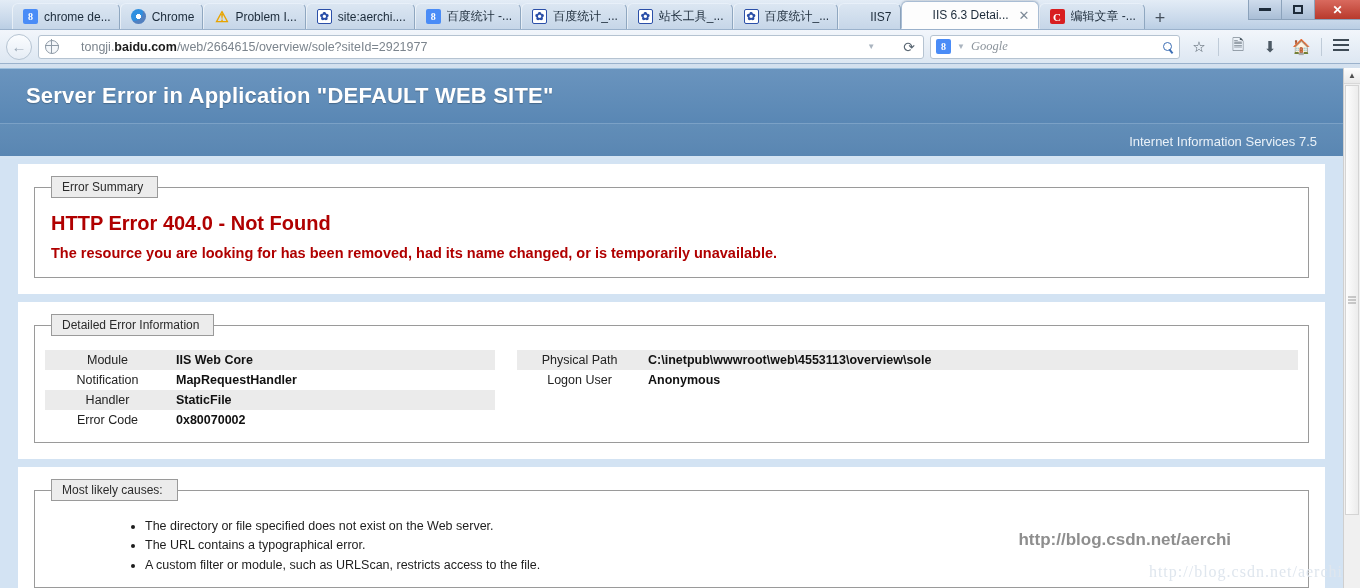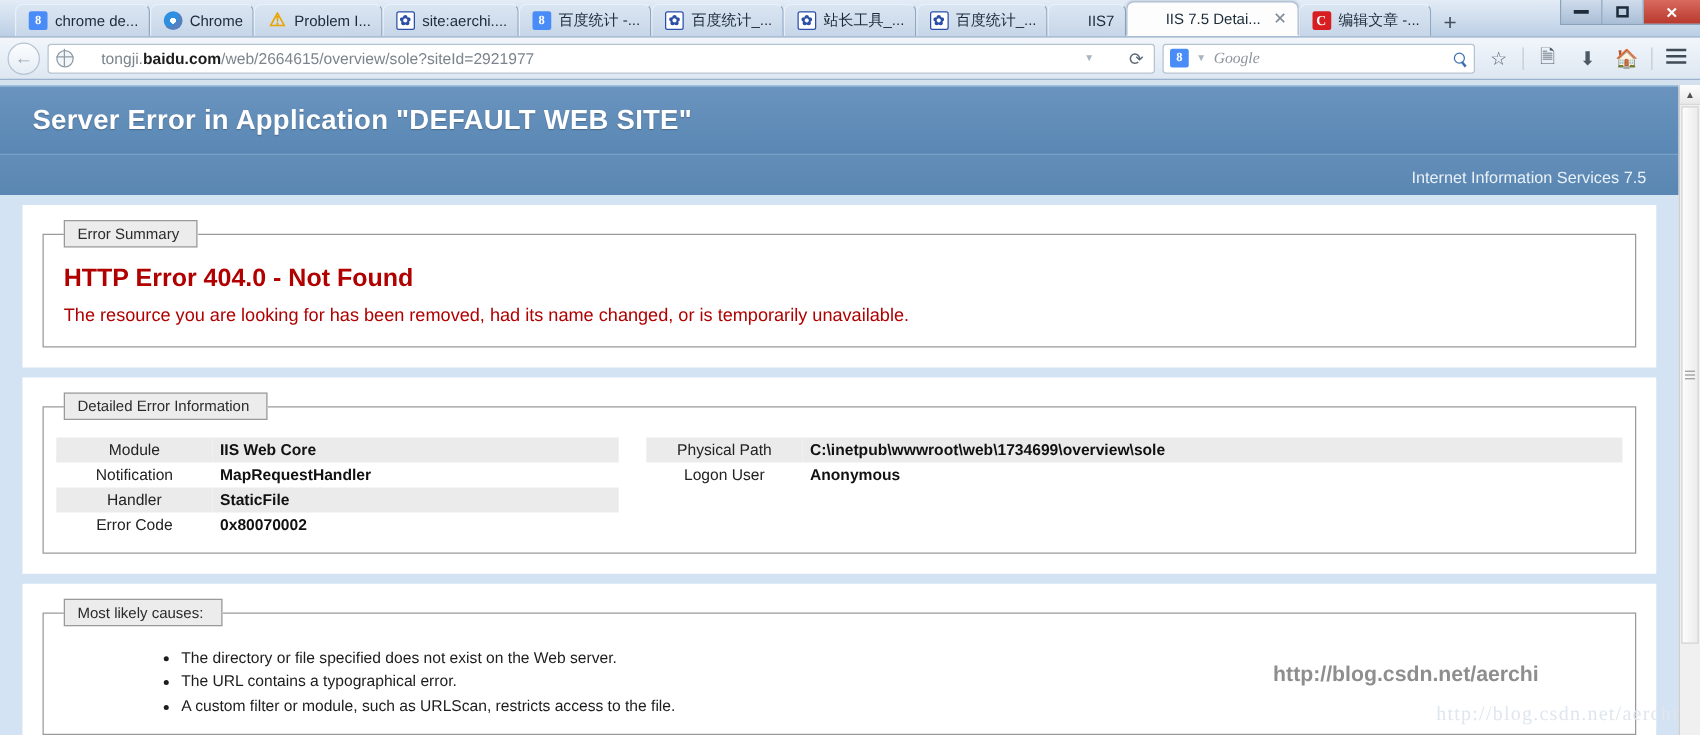--- a/index.html
+++ b/index.html
@@ -247,21 +247,21 @@
   }
   .err-title {
     color: #b00000;
     font-size: 20px;
     font-weight: bold;
     margin: 6px 0 10px 6px;
   }
   .err-desc {
     color: #b00000;
     font-size: 14.5px;
-    font-weight: normal;
+    font-weight: bold;
     margin: 0 0 4px 6px;
   }
 
   .detail-cols { display: flex; gap: 22px; padding: 6px 0 0 0; }
   .detail-col { flex: 0 0 auto; }
   .detail-col.left  { width: 450px; }
   .detail-col.right { flex: 1 1 auto; }
   table.kv { border-collapse: collapse; width: 100%; font-size: 12.5px; }
   table.kv td { padding: 3px 6px; vertical-align: top; }
   table.kv tr:nth-child(odd) { background: #ebebeb; }
@@ -337,21 +337,21 @@
       <span class="tab-label">百度统计_...</span>
     </div>
 
     <div class="tab">
       <span class="favicon fav-none"></span>
       <span class="tab-label">IIS7</span>
     </div>
 
     <div class="tab active">
       <span class="favicon fav-none"></span>
-      <span class="tab-label">IIS 7.5 Detai...</span>
+      <span class="tab-label">IIS 6.3 Detai...</span>
       <span class="tab-close">✕</span>
     </div>
 
     <div class="tab">
       <span class="favicon fav-red">C</span>
       <span class="tab-label">编辑文章 -...</span>
     </div>
 
     <div class="newtab">+</div>
 
@@ -439,21 +439,21 @@
                 </tr>
               </tbody>
                 </table>
             </div>
 
             <div class="detail-col right">
               <table class="kv">
                 <tbody>
                 <tr>
                   <td class="k">Physical Path</td>
-                  <td class="v">C:\inetpub\wwwroot\web\1734699\overview\sole</td>
+                  <td class="v">C:\inetpub\wwwroot\web\4553113\overview\sole</td>
                 </tr>
                 <tr>
                   <td class="k">Logon User</td>
                   <td class="v">Anonymous</td>
                 </tr>
               </tbody>
                 </table>
             </div>
 
           </div>

